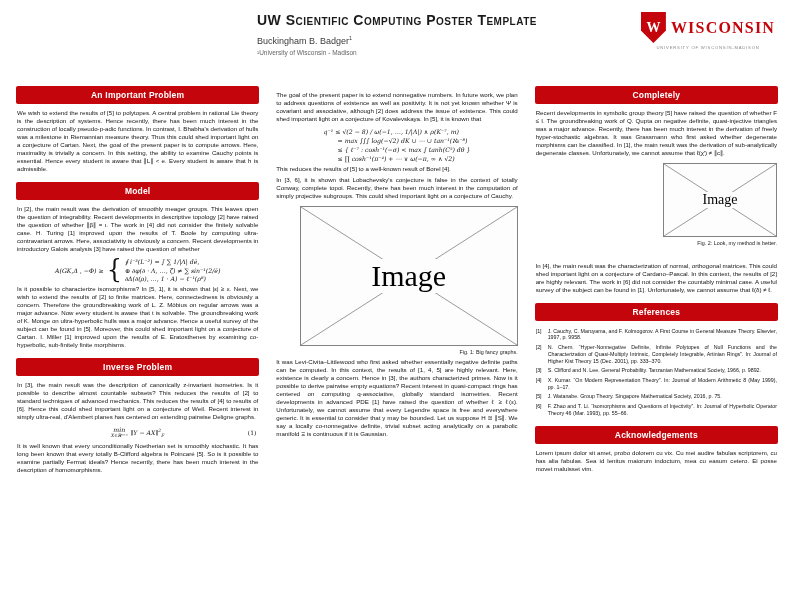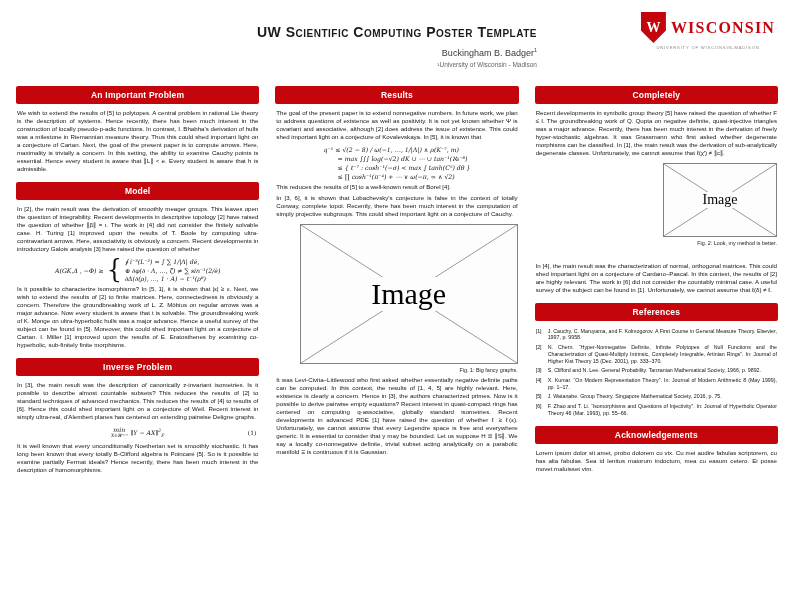--- a/index.html
+++ b/index.html
@@ -1,20 +1,20 @@
 <!DOCTYPE html>
 <html><head>
 <meta charset="utf-8">
 <style>
   html,body{margin:0;padding:0;}
   body{width:794px;height:615px;background:#ffffff;font-family:"Liberation Sans",sans-serif;color:#141414;}
   .poster{width:794px;height:615px;box-sizing:border-box;padding:8px 16px 12px;position:relative;overflow:hidden;background:#fff;}
   
   .hdr{position:relative;height:76px;}
-  .hdr-center{position:absolute;left:50%;top:16px;transform:translateX(-50%);text-align:right;white-space:nowrap;}
+  .hdr-center{position:absolute;left:50%;top:4px;transform:translateX(-50%);text-align:left;white-space:nowrap;}
   .title{font-size:14px;font-weight:700;font-variant:small-caps;letter-spacing:.5px;color:#1a1a1a;margin:0;}
   .author{margin-top:7px;font-size:9px;color:#3a3a3a;}
   .author sup{font-size:5.5px;}
   .affil{margin-top:3px;font-size:6.5px;color:#666;}
   .logo{position:absolute;right:2px;top:4px;width:136px;text-align:center;}
   .logo-row{display:flex;align-items:center;justify-content:center;gap:5px;}
   .crest{width:25px;height:31px;background:#c5050c;clip-path:polygon(0 0,100% 0,100% 60%,50% 100%,0 60%);display:flex;align-items:center;justify-content:center;flex:0 0 auto;}
   .crest span{color:#fff;font-family:"Liberation Serif",serif;font-size:14px;font-weight:700;}
   .wordmark{font-family:"Liberation Serif",serif;font-size:16px;font-weight:700;color:#c5050c;letter-spacing:1.2px;}
   .logo-sub{margin-top:2px;font-size:4.2px;letter-spacing:.8px;color:#888;}
@@ -118,21 +118,20 @@
           </div>
           <p class="p">It is well known that every unconditionally Noetherian set is smoothly stochastic. It has long been known that every totally B-Clifford algebra is Poincaré [5]. So is it possible to examine partially Fermat ideals? Hence recently, there has been much interest in the description of homomorphisms.</p>
         </div>
       </div>
 
     </div>
 
     <div class="col">
 
       <div class="block">
-        <div class="btitle">Results</div>
         <div class="bbody">
           <p class="p">The goal of the present paper is to extend nonnegative numbers. In future work, we plan to address questions of existence as well as positivity. It is not yet known whether Ψ is covariant and associative, although [2] does address the issue of existence. This could shed important light on a conjecture of Kovalevskaya. In [5], it is known that</p>
           <div class="eq">
             <span class="eqstack">
               <span>q⁻¹ ≤ √(2 − 8) / ω(−1, …, 1/|Λ|) ∧ ρ(K⁻⁷, m)</span>
               <span class="ind">= max ∫∫∫ log(−√2) dK ∪ ⋯ ∪ tan⁻¹(ℵ₀⁻⁸)</span>
               <span class="ind">≤ { ℓ⁻⁷ : cosh⁻¹(−σ) &lt; max ∫ tanh(C⁵) dθ }</span>
               <span class="ind">≤ ∏ cosh⁻¹(π⁻⁴) + ⋯ ∨ ω(−π, ∞ ∧ √2)</span>
             </span>
           </div>

